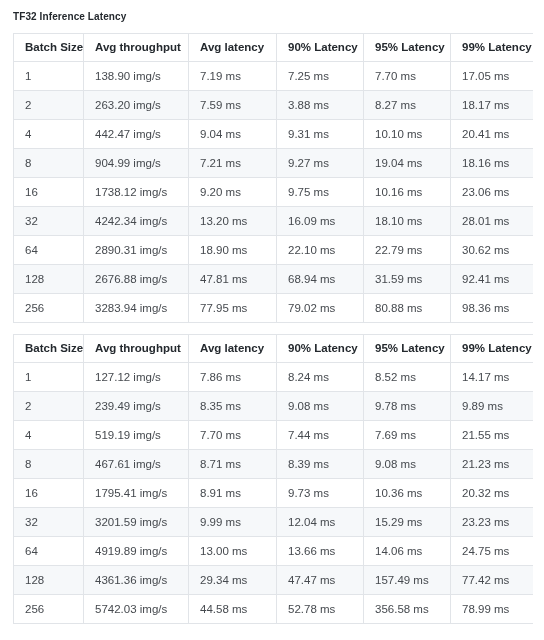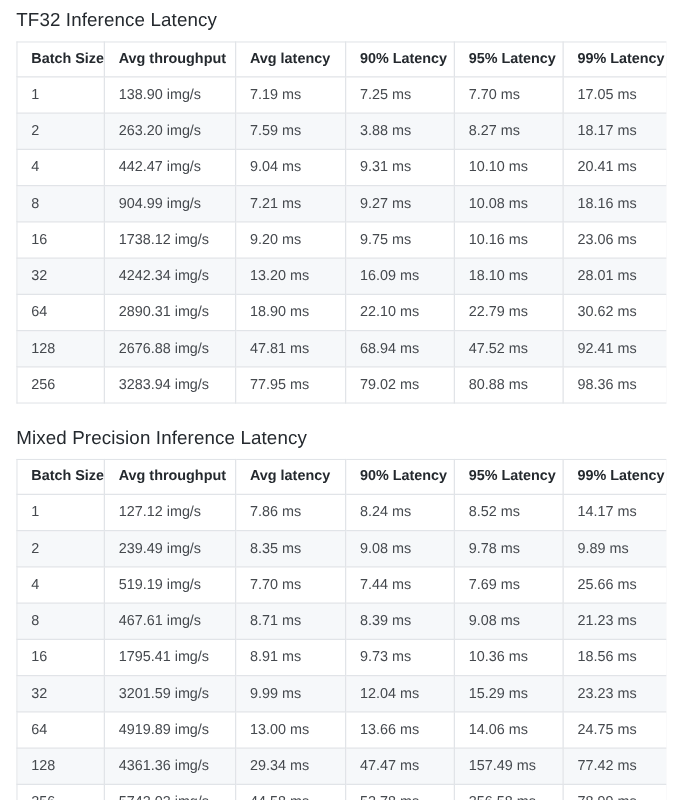--- a/index.html
+++ b/index.html
@@ -20,22 +20,22 @@
     padding: 0;
     box-sizing: border-box;
   }
 
   .section {
     padding: 0 11px 0 13px;
     box-sizing: border-box;
   }
 
   .section-title {
-    font-size: 15px;
-    font-weight: 400;
+    font-size: 10px;
+    font-weight: 700;
     color: #24292e;
     letter-spacing: 0.1px;
     margin: 0;
     padding: 10px 0 9px 0;
     line-height: 14px;
   }
 
   .table-wrap {
     width: 520px;
     overflow: hidden;
@@ -136,21 +136,21 @@
             <td>9.04 ms</td>
             <td>9.31 ms</td>
             <td>10.10 ms</td>
             <td>20.41 ms</td>
           </tr>
           <tr>
             <td>8</td>
             <td>904.99 img/s</td>
             <td>7.21 ms</td>
             <td>9.27 ms</td>
-            <td>10.08 ms</td>
+            <td>19.04 ms</td>
             <td>18.16 ms</td>
           </tr>
           <tr>
             <td>16</td>
             <td>1738.12 img/s</td>
             <td>9.20 ms</td>
             <td>9.75 ms</td>
             <td>10.16 ms</td>
             <td>23.06 ms</td>
           </tr>
@@ -168,40 +168,39 @@
             <td>18.90 ms</td>
             <td>22.10 ms</td>
             <td>22.79 ms</td>
             <td>30.62 ms</td>
           </tr>
           <tr>
             <td>128</td>
             <td>2676.88 img/s</td>
             <td>47.81 ms</td>
             <td>68.94 ms</td>
-            <td>47.52 ms</td>
+            <td>31.59 ms</td>
             <td>92.41 ms</td>
           </tr>
           <tr>
             <td>256</td>
             <td>3283.94 img/s</td>
             <td>77.95 ms</td>
             <td>79.02 ms</td>
             <td>80.88 ms</td>
             <td>98.36 ms</td>
           </tr>
         </tbody>
       </table>
     </div>
   </div>
 
   <div class="spacer-between"></div>
 
   <div class="section">
-    <div class="section-title">Mixed Precision Inference Latency</div>
     <div class="table-wrap">
       <table class="latency-table">
         <colgroup>
           <col class="c0">
             <col class="c1">
             <col class="c2">
             <col class="c3">
             <col class="c4">
             <col class="c5">
         </colgroup>
@@ -231,37 +230,37 @@
             <td>9.08 ms</td>
             <td>9.78 ms</td>
             <td>9.89 ms</td>
           </tr>
           <tr>
             <td>4</td>
             <td>519.19 img/s</td>
             <td>7.70 ms</td>
             <td>7.44 ms</td>
             <td>7.69 ms</td>
-            <td>25.66 ms</td>
+            <td>21.55 ms</td>
           </tr>
           <tr>
             <td>8</td>
             <td>467.61 img/s</td>
             <td>8.71 ms</td>
             <td>8.39 ms</td>
             <td>9.08 ms</td>
             <td>21.23 ms</td>
           </tr>
           <tr>
             <td>16</td>
             <td>1795.41 img/s</td>
             <td>8.91 ms</td>
             <td>9.73 ms</td>
             <td>10.36 ms</td>
-            <td>18.56 ms</td>
+            <td>20.32 ms</td>
           </tr>
           <tr>
             <td>32</td>
             <td>3201.59 img/s</td>
             <td>9.99 ms</td>
             <td>12.04 ms</td>
             <td>15.29 ms</td>
             <td>23.23 ms</td>
           </tr>
           <tr>

